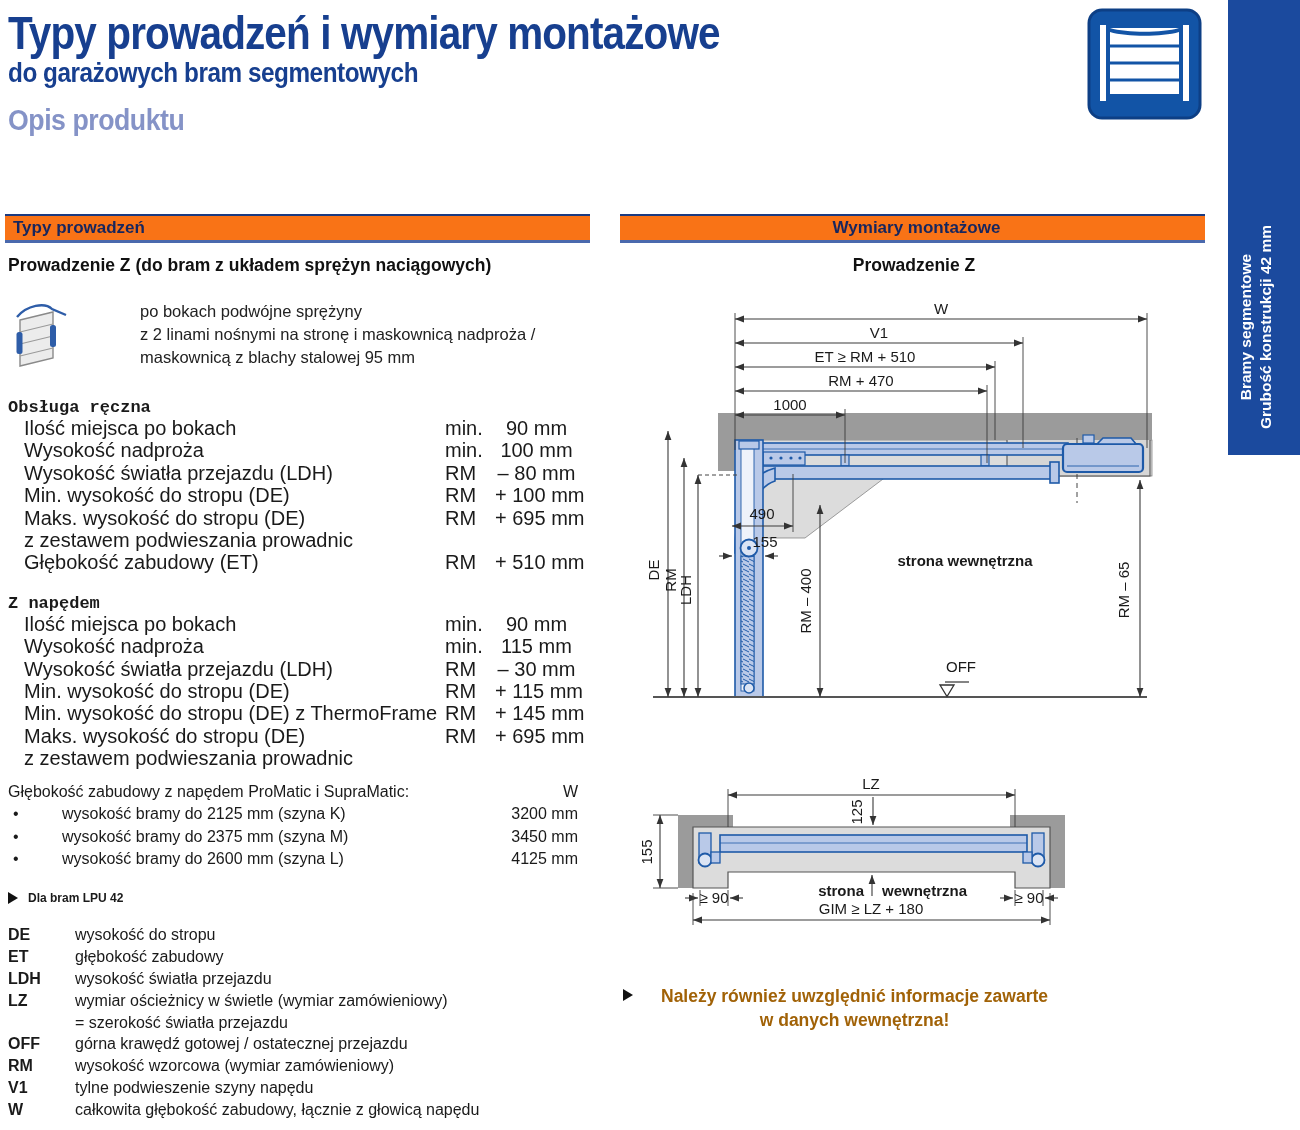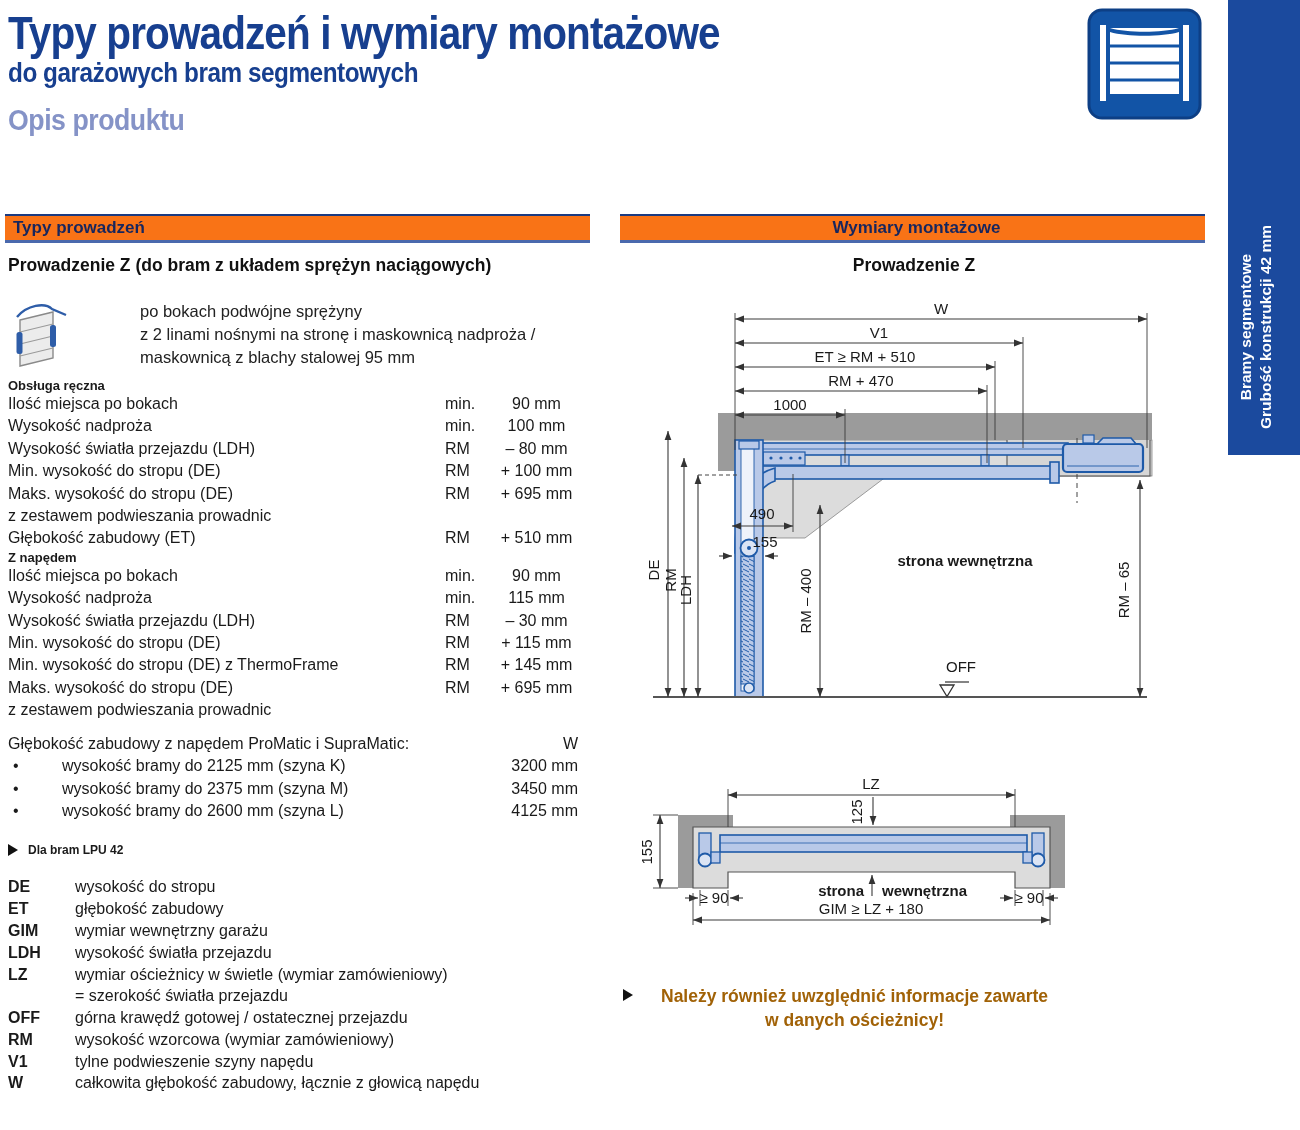--- a/index.html
+++ b/index.html
@@ -36,22 +36,22 @@
   .bar{
     background:#f97316;border-top:2px solid #1b3a80;border-bottom:3px solid #4a69ad;
     height:22px;padding:2px 0 0 8px;font-size:17px;font-weight:bold;color:#16265e;
   }
   .subhead{margin:12px 0 0 3px;font-size:17.5px;font-weight:bold;color:#111;}
   
   .intro{display:flex;margin:24px 0 0 0;gap:45px;}
   .intro-icon{width:62px;flex:0 0 62px;margin-left:2px;}
   .intro-text{margin-left:26px;font-size:16.5px;line-height:23px;color:#222;}
   
-  .tbl-title{margin:0 0 0 3px;font-size:13px;font-weight:bold;}
-  .t-row{display:grid;grid-template-columns:1fr 50px 95px;line-height:22.4px;font-size:16px;padding-left:3px;}
+  .tbl-title{margin:20px 0 0 3px;font-size:17px;font-weight:bold;font-family:Liberation Mono, monospace;}
+  .t-row{display:grid;grid-template-columns:1fr 50px 95px;line-height:22.4px;font-size:20px;padding-left:3px;margin-left:16px;}
   .t-val{text-align:center;padding-right:12px;white-space:nowrap;}
   .t-unit{white-space:nowrap;}
   .depth{margin-top:11px;}
   .d-row{display:grid;grid-template-columns:26px 1fr 105px;line-height:22.4px;font-size:16px;padding-left:3px;gap:28px;}
   .d-row .hd{grid-column:1 / span 2;}
   .d-val{text-align:right;padding-right:12px;white-space:nowrap;}
   .bullet{padding-left:5px;}
   .lpu{display:flex;align-items:center;margin:21px 0 0 3px;font-size:12px;font-weight:bold;}
   .tri{width:0;height:0;border-left:10px solid #111;border-top:6.5px solid transparent;
        border-bottom:6.5px solid transparent;margin-right:10px;}
@@ -229,24 +229,20 @@
   <div class="glossary">
     <div class="g-row">
         <span class="g-abbr">DE</span>
         <span>wysokość do stropu</span>
       </div>
     <div class="g-row">
         <span class="g-abbr">ET</span>
         <span>głębokość zabudowy</span>
       </div>
     <div class="g-row">
-        <span class="g-abbr">GIM</span>
-        <span>wymiar wewnętrzny garażu</span>
-      </div>
-    <div class="g-row">
         <span class="g-abbr">LDH</span>
         <span>wysokość światła przejazdu</span>
       </div>
     <div class="g-row">
         <span class="g-abbr">LZ</span>
         <span>wymiar ościeżnicy w świetle (wymiar zamówieniowy)</span>
       </div>
     <div class="g-row">
         <span class="g-abbr"></span>
         <span>= szerokość światła przejazdu</span>
@@ -425,16 +421,16 @@
     <line class="ext" x1="415" y1="128" x2="415" y2="160"></line>
     <line class="dim" x1="58" y1="155" x2="415" y2="155" marker-start="url(#m2s)" marker-end="url(#m2e)"></line>
     <text x="236" y="149" text-anchor="middle">GIM ≥ LZ + 180</text>
   </svg>
   </div>
 
   <div class="note">
     <span class="tri"></span>
     <div class="note-text">
       <div>Należy również uwzględnić informacje zawarte</div>
-      <div>w danych ościeżnicy!</div>
+      <div>w danych wewnętrzna!</div>
     </div>
   </div>
 </div>
 
 </body></html>

